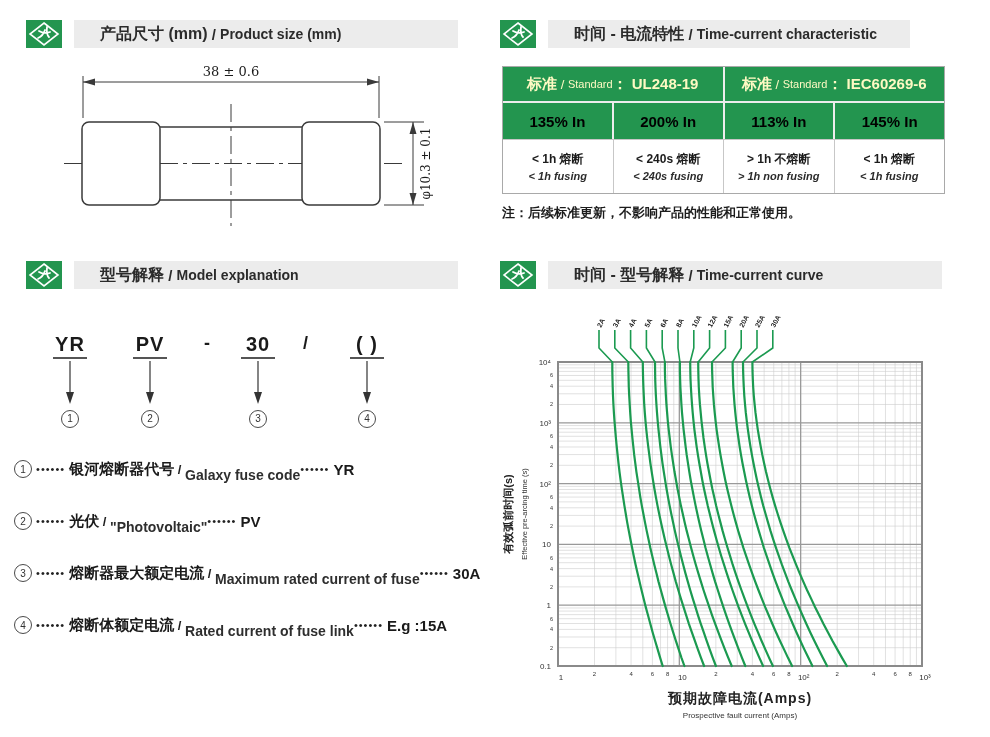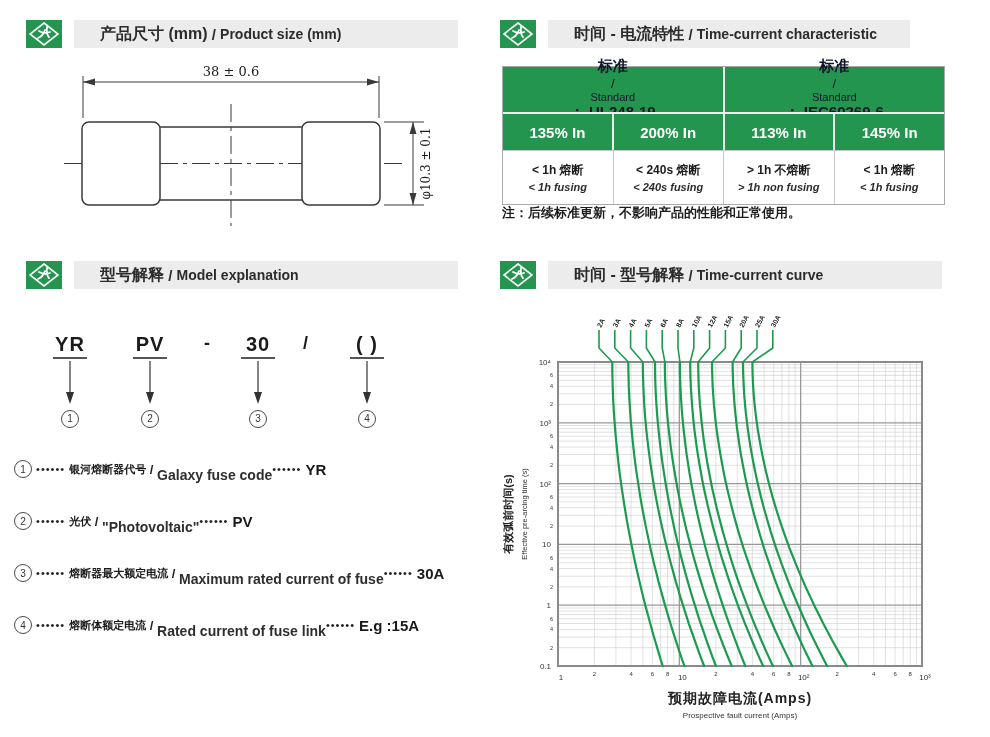--- a/index.html
+++ b/index.html
@@ -13,23 +13,23 @@
   .bar .sep{font-size:15px;font-weight:bold;color:#2b2b2b;white-space:pre;}
   .bar .en{font-size:14px;font-weight:bold;color:#2b2b2b;}
   
   .abs{position:absolute;}
   svg text{font-family:"Liberation Sans","DejaVu Sans",sans-serif;}
   .dimtext{font-family:"DejaVu Serif","Liberation Serif",serif;}
   
   .tbl{position:absolute;left:502px;top:66px;width:441px;border:1px solid #a9a9a9;background:#fff;}
   .tr{display:flex;}
   .td{flex:1;display:flex;flex-direction:column;align-items:center;justify-content:center;text-align:center;}
-  .tr-std .td{height:45px;background:#23954f;color:#0f172a;border-right:2px solid #ededed;flex-direction:column;}
+  .tr-std .td{height:34px;background:#23954f;color:#fef9c3;border-right:2px solid #ededed;flex-direction:row;}
   .tr-std .td:last-child{border-right:none;}
-  .tr-pct .td{height:36px;background:#23954f;color:#ffffff;border-right:2px solid #ededed;border-top:2px solid #ededed;
+  .tr-pct .td{height:36px;background:#23954f;color:#000000;border-right:2px solid #ededed;border-top:2px solid #ededed;
               font-size:15px;font-weight:bold;}
   .tr-pct .td:last-child{border-right:none;}
   .tr-res .td{height:53px;background:#fff;border-right:1px solid #c7c7c7;border-top:1px solid #c7c7c7;}
   .tr-res .td:last-child{border-right:none;}
   .std-zh{font-size:15px;font-weight:bold;}
   .std-sep{font-size:13px;white-space:pre;}
   .std-en{font-size:11px;}
   .std-val{font-size:15px;font-weight:bold;white-space:pre;}
   .res-zh{font-size:12px;font-weight:bold;color:#1c1c1c;line-height:19px;}
   .res-en{font-size:11px;font-weight:bold;color:#2b2b2b;line-height:14px;font-style:italic;}
@@ -42,21 +42,21 @@
   .mcode{font-size:20px;font-weight:bold;letter-spacing:1px;color:#1a1a1a;line-height:22px;white-space:pre;}
   .munder{width:34px;border-top:2px solid #555;margin-top:2px;}
   .mnum{margin-top:3px;}
   .msep{position:absolute;top:0;font-size:18px;font-weight:bold;color:#1a1a1a;}
   .circ{display:inline-flex;width:16px;height:16px;border:1px solid #4a4a4a;border-radius:50%;
         align-items:center;justify-content:center;font-size:10px;color:#333;background:#fff;}
   
   .exp{position:absolute;left:14px;top:455px;width:478px;}
   .exp-line{margin-bottom:24px;display:flex;align-items:center;white-space:pre;}
   .edots{font-size:11px;letter-spacing:1px;color:#222;}
-  .ezh{font-size:11px;font-weight:bold;color:#1a1a1a;}
+  .ezh{font-size:15px;font-weight:bold;color:#1a1a1a;}
   .esl{font-size:13px;font-weight:bold;color:#1a1a1a;}
   .een{font-size:14px;font-weight:bold;color:#2e2e2e;margin-top:12px;}
   .eval{font-size:15px;font-weight:bold;color:#1a1a1a;}
 </style>
 </head>
 <body>
 
 <div class="page">
 
   <div class="sec-header" style="left:26px;top:20px;width:432px;">

